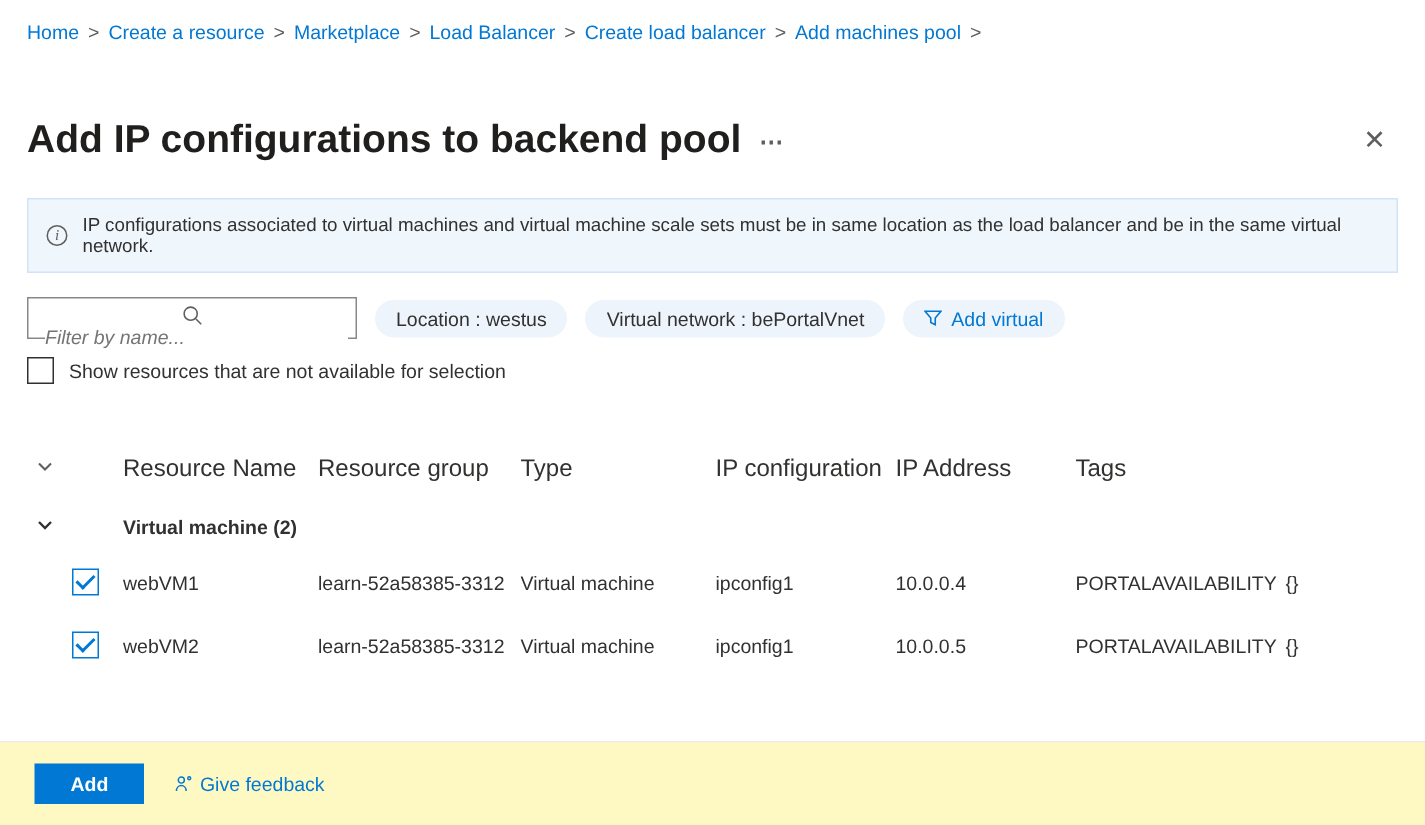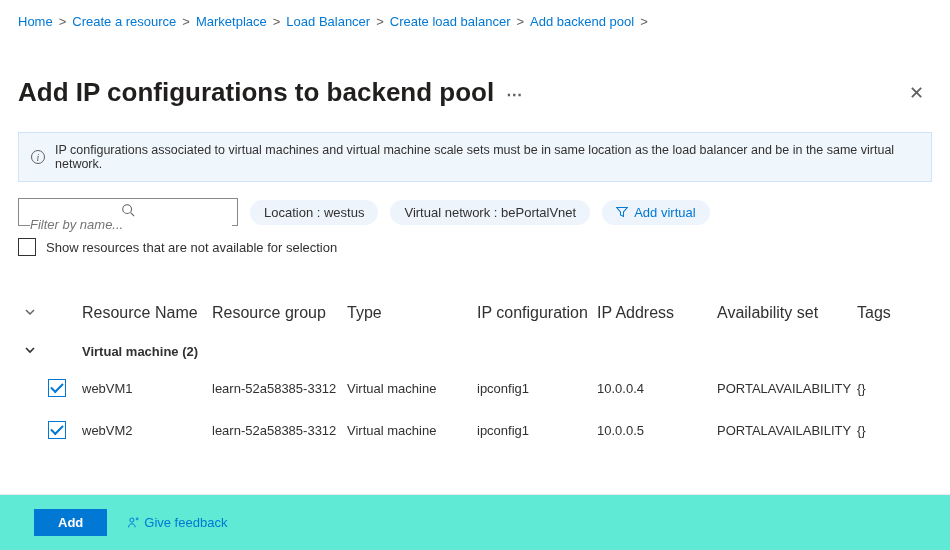--- a/index.html
+++ b/index.html
@@ -196,25 +196,25 @@
     }
     .chev-down svg {
       display: block;
     }
     .footer {
       position: absolute;
       left: 0;
       right: 0;
       bottom: 0;
       border-top: 1px solid #edebe9;
-      padding: 14px 34px;
+      padding: 14px 23px;
       display: flex;
       align-items: center;
       gap: 12px;
-      background: #5eead4;
+      background: #fef9c3;
     }
     .btn-primary {
       background: #0078d4;
       color: #fff;
       border: none;
       padding: 6px 24px;
       font-size: 13px;
       cursor: pointer;
       font-weight: 600;
       font-family: inherit;
@@ -251,21 +251,21 @@
   <a>Home</a>
   <span class="sep">&gt;</span>
   <a>Create a resource</a>
   <span class="sep">&gt;</span>
   <a>Marketplace</a>
   <span class="sep">&gt;</span>
   <a>Load Balancer</a>
   <span class="sep">&gt;</span>
   <a>Create load balancer</a>
   <span class="sep">&gt;</span>
-  <a>Add backend pool</a>
+  <a>Add machines pool</a>
   <span class="sep">&gt;</span>
 </nav>
 
 <div class="title-row">
   <h1 class="title">
     <span>Add IP configurations to backend pool</span>
     <span class="dots">⋯</span>
   </h1>
   <button class="close-btn">
     <span>✕</span>
@@ -311,21 +311,20 @@
           <path d="M2 4l4 4 4-4"></path>
         </svg>
     </span>
   </div>
   <div class="col-check"></div>
   <div class="col-name">Resource Name</div>
   <div class="col-rg">Resource group</div>
   <div class="col-type">Type</div>
   <div class="col-ip">IP configuration</div>
   <div class="col-ipaddr">IP Address</div>
-  <div class="col-avail">Availability set</div>
   <div class="col-tags">Tags</div>
 </div>
 
 <div class="group-row">
   <div class="col-chev">
     <span class="chev-down">
       <svg width="12" height="12" viewBox="0 0 12 12" fill="none" stroke="#323130" stroke-width="1.6">
           <path d="M2 4l4 4 4-4"></path>
         </svg>
     </span>

